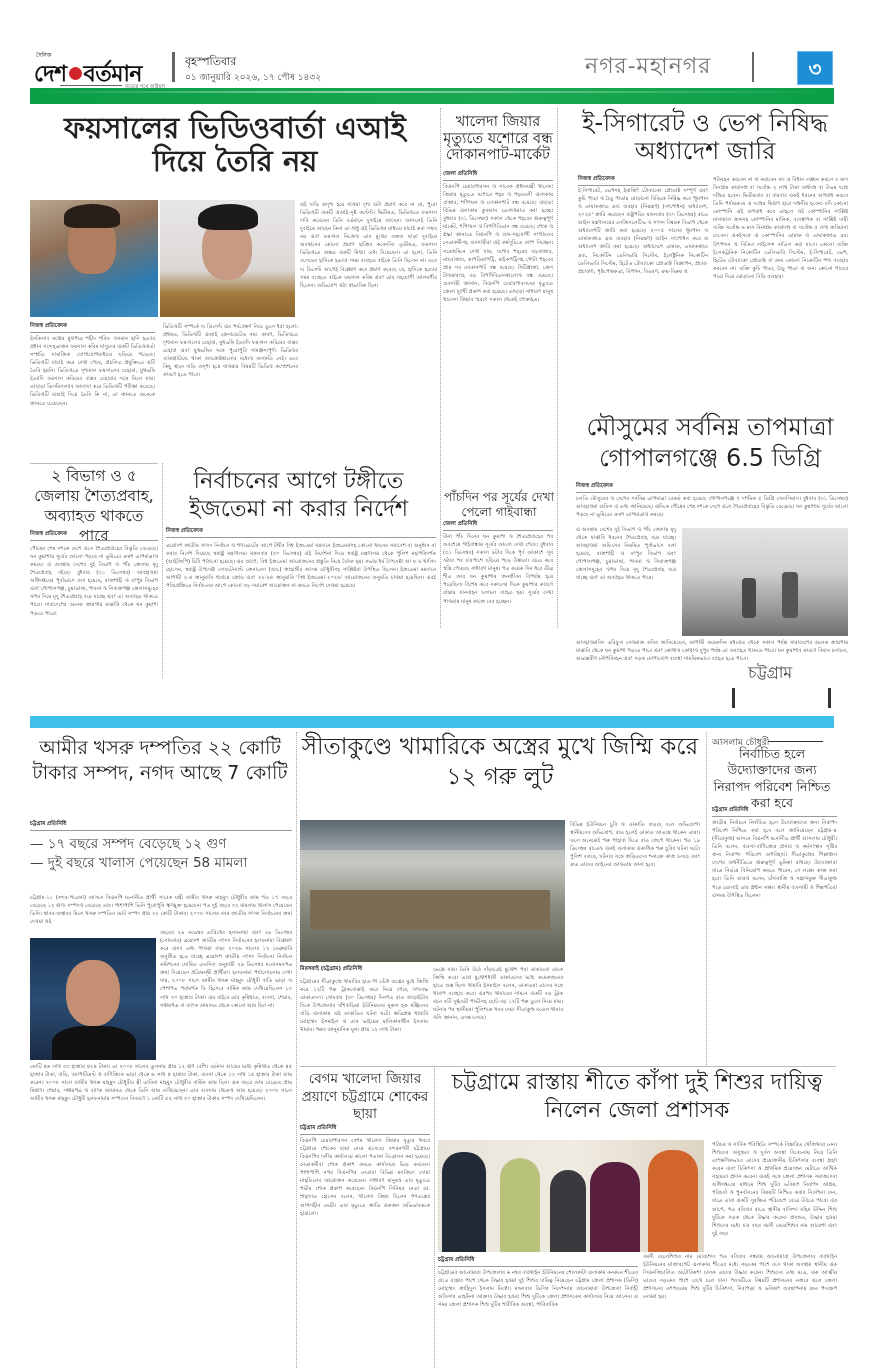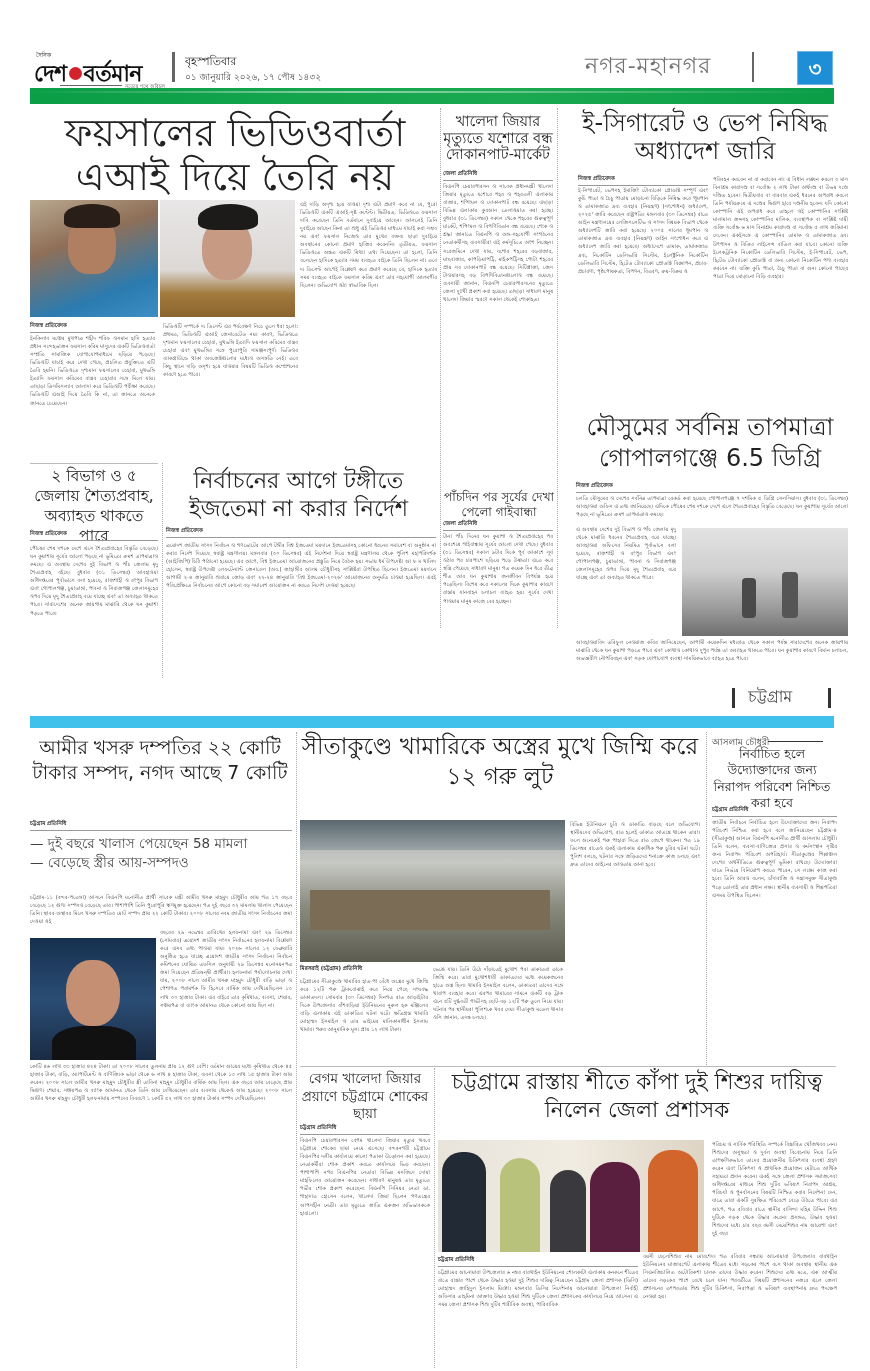--- a/index.html
+++ b/index.html
@@ -42,21 +42,21 @@
   <span class="logo-tag">সত্যের পথে অবিচল</span>
 </div>
 <div class="abs vbar" style="left:172px;top:52px;height:30px;"></div>
 <div class="abs date-day">বৃহস্পতিবার</div>
 <div class="abs date-full">০১ জানুয়ারি ২০২৬, ১৭ পৌষ ১৪৩২</div>
 <div class="abs section-title">নগর-মহানগর</div>
 <div class="abs vbar" style="left:752px;top:52px;height:30px;width:2px;"></div>
 <div class="abs page-num">৩</div>
 <div class="abs green-band"></div>
 
-<div class="abs hl" style="left:40px;top:112px;width:390px;font-size:38px;">ফয়সালের ভিডিওবার্তা এআই দিয়ে তৈরি নয়</div>
+<div class="abs hl" style="left:40px;top:112px;width:390px;font-size:29px;font-weight:bold;">ফয়সালের ভিডিওবার্তা এআই দিয়ে তৈরি নয়</div>
 <div class="abs photo" style="left:30px;top:200px;width:128px;height:117px;background:linear-gradient(160deg,#b9a88f 0%,#8f6f58 35%,#2b7bb0 75%,#3c8ec3 100%);">
   <div style="position:absolute;left:38px;top:14px;width:48px;height:60px;border-radius:45% 45% 40% 40%;background:#b07e60;"></div>
   <div style="position:absolute;left:34px;top:4px;width:56px;height:24px;border-radius:50% 50% 20% 20%;background:#2a1e18;"></div>
 </div>
 <div class="abs photo" style="left:160px;top:200px;width:135px;height:117px;background:linear-gradient(180deg,#e8e6e6 0%,#dcd8d6 60%,#a37a3e 80%,#8a652e 100%);">
   <div style="position:absolute;left:42px;top:18px;width:50px;height:62px;border-radius:45%;background:#c79a84;"></div>
   <div style="position:absolute;left:38px;top:4px;width:60px;height:26px;border-radius:60% 50% 30% 30%;background:#1d1a1a;"></div>
 </div>
 <div class="abs body-text" style="left:300px;top:200px;width:137px;height:117px;">এই দাড়ি অদৃশ্য হয়ে যাওয়া দৃশ্য এটা প্রমাণ করে না যে, পুরো ভিডিওটি একটি এআই-সৃষ্ট কন্টেন্ট। দ্বিতীয়ত, ভিডিওতে ফয়সাল দাবি করেছেন তিনি বর্তমানে দুবাইয়ে আছেন। আসলেই তিনি দুবাইয়ে আছেন কিনা তা শুধু এই ভিডিওর মাধ্যমে যাচাই করা সম্ভব নয় এবং ফয়সাল নিজেও তার মুখের বক্তব্য ছাড়া দুবাইয়ে অবস্থানের কোনো প্রমাণ হাজির করেননি। তৃতীয়ত, ফয়সাল ভিডিওতে অন্তত একটি মিথ্যা তথ্য দিয়েছেন। তা হলো, তিনি বলেছেন হাদিকে হত্যার সময় ব্যবহৃত বাইকে তিনি ছিলেন না। তবে দ্য ডিসেন্ট আগেই বিশ্লেষণ করে প্রমাণ করেছে যে, হাদিকে হত্যার সময় ব্যবহৃত বাইকে ফয়সাল করিম এবং তার সহযোগী আলমগীর ছিলেন। অভিযোগ ওঠা স্বাভাবিক ছিল।</div>
 <div class="abs byline" style="left:30px;top:322px;width:125px;">নিজস্ব প্রতিবেদক</div>
@@ -96,29 +96,29 @@
 
 <div class="abs hl" style="left:166px;top:466px;width:265px;font-size:22.5px;line-height:1.25;">নির্বাচনের আগে টঙ্গীতে ইজতেমা না করার নির্দেশ</div>
 <div class="abs byline" style="left:166px;top:527px;width:270px;">নিজস্ব প্রতিবেদক</div>
 <div class="abs body-text" style="left:166px;top:541px;width:270px;height:135px;">ত্রয়োদশ জাতীয় সংসদ নির্বাচন ও গণভোটের আগে টঙ্গীর বিশ্ব ইজতেমা ময়দানে ইজতেমাসহ কোনো ধরনের সমাবেশ বা অনুষ্ঠান না করার নির্দেশ দিয়েছে স্বরাষ্ট্র মন্ত্রণালয়। মঙ্গলবার (৩০ ডিসেম্বর) এই নির্দেশনা দিয়ে স্বরাষ্ট্র মন্ত্রণালয় থেকে পুলিশ মহাপরিদর্শক (আইজিপি) চিঠি পাঠানো হয়েছে। এর আগে, বিশ্ব ইজতেমা আয়োজনের প্রস্তুতি নিয়ে বৈঠক হয়। সভায় ধর্ম উপদেষ্টা আ ফ ম খালিদ হোসেন, স্বরাষ্ট্র উপদেষ্টা লেফটেন্যান্ট জেনারেল (অব.) জাহাঙ্গীর আলম চৌধুরীসহ সংশ্লিষ্টরা উপস্থিত ছিলেন। ইজতেমা ময়দানে আগামী ২-৪ জানুয়ারি শুরায়ে জোড় এবং ২২-২৪ জানুয়ারি 'বিশ্ব ইজতেমা-২০২৬' আয়োজনের অনুমতি চাওয়া হয়েছিল। এরই পরিপ্রেক্ষিতে নির্বাচনের আগে কোনো বড় সমাবেশ আয়োজন না করতে নির্দেশ দেওয়া হয়েছে।</div>
 
 <div class="abs hl" style="left:443px;top:490px;width:112px;font-size:12px;line-height:1.25;">পাঁচদিন পর সূর্যের দেখা পেলো গাইবান্ধা</div>
 <div class="abs byline" style="left:443px;top:520px;width:110px;">জেলা প্রতিনিধি</div>
 <div class="abs body-text" style="left:443px;top:532px;width:110px;height:146px;">টানা পাঁচ দিনের ঘন কুয়াশা ও শৈত্যপ্রবাহের পর অবশেষে গাইবান্ধায় সূর্যের আলো দেখা গেছে। বুধবার (৩১ ডিসেম্বর) সকাল ৯টার দিকে পূর্ব আকাশে সূর্য ওঠার পর চারপাশে ছড়িয়ে পড়ে উষ্ণতা। এতে করে স্বস্তি পেয়েছে সাধারণ মানুষ। গত কয়েক দিন ধরে তীব্র শীত আর ঘন কুয়াশায় জনজীবন বিপর্যস্ত হয়ে পড়েছিল। বিশেষ করে সকালের দিকে কুয়াশার কারণে রাস্তায় যানবাহন চলাচল ব্যাহত হয়। সূর্যের দেখা পাওয়ায় মানুষ কাজে বের হচ্ছেন।</div>
 
 <div class="abs region-bar" style="left:732px;top:688px;"></div>
-<div class="abs region-label" style="left:748px;top:684px;">চট্টগ্রাম</div>
+<div class="abs region-label" style="left:748px;top:660px;">চট্টগ্রাম</div>
 <div class="abs region-bar" style="left:828px;top:688px;"></div>
 <div class="abs blue-band"></div>
 
 <div class="abs hl" style="left:30px;top:735px;width:260px;font-size:19px;line-height:1.3;">আমীর খসরু দম্পতির ২২ কোটি টাকার সম্পদ, নগদ আছে 7 কোটি</div>
 <div class="abs byline" style="left:30px;top:820px;width:262px;">চট্টগ্রাম প্রতিনিধি</div>
 <div class="abs" style="left:30px;top:834px;width:262px;">
+  <div class="subhead">— ১৭ বছরে সম্পদ বেড়েছে ১২ গুণ</div>
   <div class="subhead">— দুই বছরে খালাস পেয়েছেন 58 মামলা</div>
-  <div class="subhead">— বেড়েছে স্ত্রীর আয়-সম্পদও</div>
 </div>
 <div class="abs body-text" style="left:30px;top:893px;width:262px;height:34px;">চট্টগ্রাম-১১ (বন্দর-পতেঙ্গা) আসনে বিএনপি মনোনীত প্রার্থী সাবেক মন্ত্রী আমীর খসরু মাহমুদ চৌধুরীর আয় গত ১৭ বছরে বেড়েছে ১২ গুণ। সম্পদও বেড়েছে তার। পাশাপাশি তিনি পুরোপুরি ঋণমুক্ত হয়েছেন। গত দুই বছরে ৩২ মামলায় খালাস পেয়েছেন তিনি। স্থাবর-অস্থাবর মিলে খসরু দম্পতির মোট সম্পদ প্রায় ২২ কোটি টাকার। ২০০৮ সালের নবম জাতীয় সংসদ নির্বাচনের জমা দেওয়া ওই</div>
 <div class="abs photo" style="left:30px;top:938px;width:126px;height:122px;background:linear-gradient(180deg,#16304e 0%,#2a4d75 50%,#1a2b44 100%);">
   <div style="position:absolute;left:36px;top:22px;width:54px;height:66px;border-radius:45%;background:#c48f72;"></div>
   <div style="position:absolute;left:22px;top:88px;width:84px;height:40px;border-radius:40% 40% 0 0;background:#111;"></div>
 </div>
 <div class="abs body-text" style="left:160px;top:928px;width:132px;height:132px;">বছরের ২৯ নভেম্বর তারিখের হলফনামা এবং ২৯ ডিসেম্বর (সোমবার) ত্রয়োদশ জাতীয় সংসদ নির্বাচনের হলফনামা বিশ্লেষণ করে এসব তথ্য পাওয়া যায়। ২০২৬ সালের ১২ ফেব্রুয়ারি অনুষ্ঠিত হতে যাচ্ছে ত্রয়োদশ জাতীয় সংসদ নির্বাচন। নির্বাচন কমিশনের ঘোষিত তফসিল অনুযায়ী ২৯ ডিসেম্বর মনোনয়নপত্র জমা দিয়েছেন প্রতিদ্বন্দ্বী প্রার্থীরা। হলফনামা পর্যালোচনায় দেখা যায়, ২০০৮ সালে আমীর খসরু মাহমুদ চৌধুরী বাড়ি ভাড়া ও পেশাগত পরামর্শক ফি হিসেবে বার্ষিক আয় দেখিয়েছিলেন ১৩ লাখ ৩০ হাজার টাকা। এর বাইরে তার কৃষিখাত, ব্যবসা, শেয়ার, সঞ্চয়পত্র বা ব্যাংক আমানত থেকে কোনো আয় ছিল না।</div>
 <div class="abs body-text" style="left:30px;top:1062px;width:262px;height:305px;">কোটি ৪৬ লাখ ৩৩ হাজার ৪২৪ টাকা। তা ২০০৮ সালের তুলনায় প্রায় ১২ গুণ বেশি। বর্তমান আয়ের মধ্যে কৃষিখাত থেকে ৪৫ হাজার টাকা, বাড়ি, অ্যাপার্টমেন্ট ও বাণিজ্যিক ভাড়া থেকে ৬ লাখ ৪ হাজার টাকা, ব্যবসা থেকে ১৩ লাখ ১৫ হাজার টাকা আয় করেন। ২০০৮ সালে আমীর খসরু মাহমুদ চৌধুরীর স্ত্রী তাবিনা মাহমুদ চৌধুরীর বার্ষিক আয় ছিল। এক বছরে আয় বেড়েছে প্রায় দ্বিগুণ। শেয়ার, সঞ্চয়পত্র ও ব্যাংক আমানত থেকে তিনি আয় দেখিয়েছেন। তার ব্যবসায় থেকেও আয় হয়েছে। ২০০৮ সালে আমীর খসরু মাহমুদ চৌধুরী হলফনামায় সম্পদের বিবরণে ১ কোটি ৫২ লাখ ৩০ হাজার টাকার সম্পদ দেখিয়েছিলেন।</div>
 
 <div class="vsep" style="left:296px;top:732px;height:636px;"></div>

